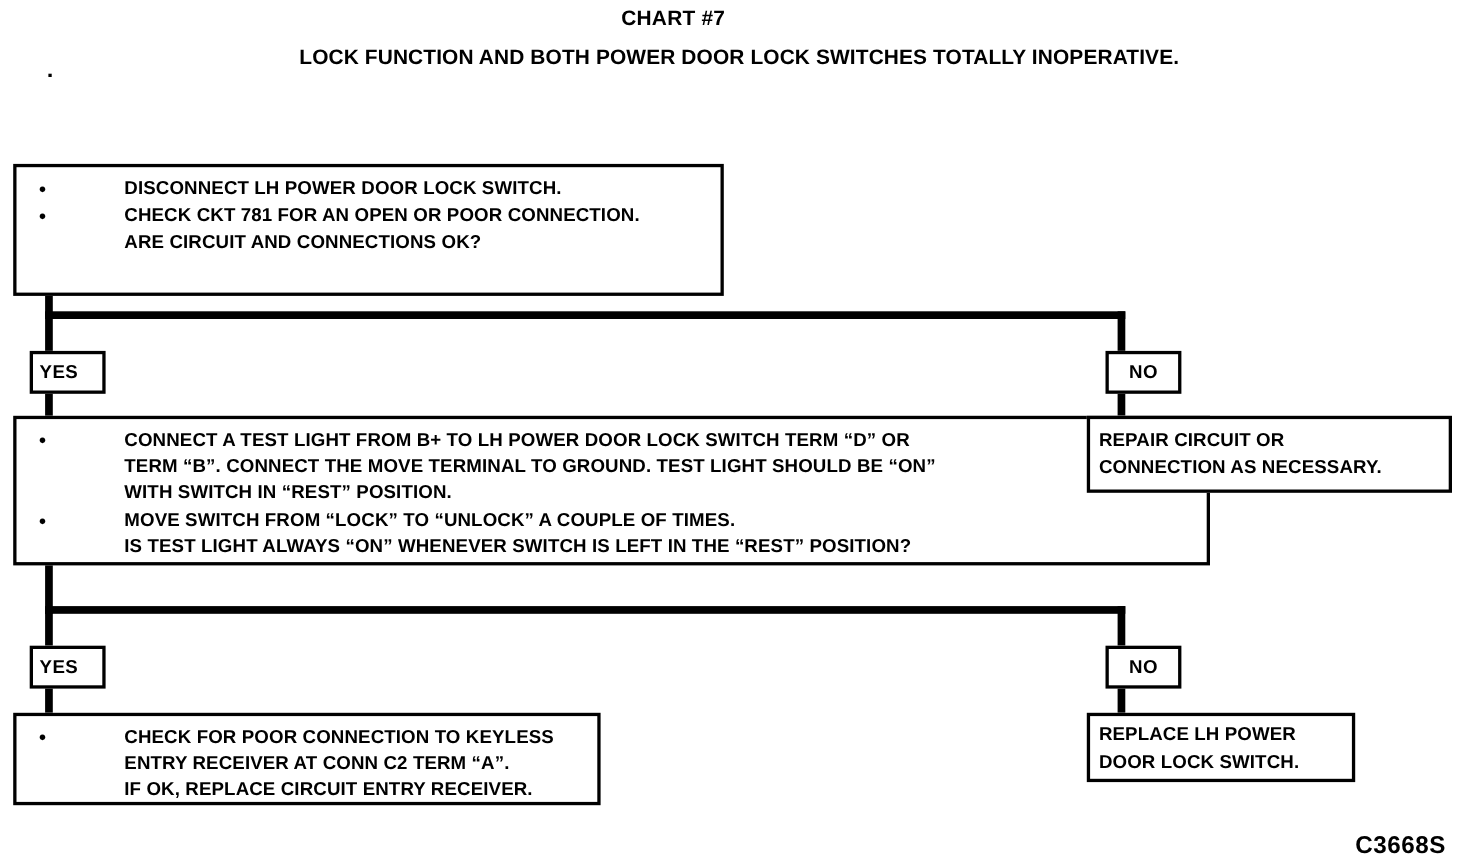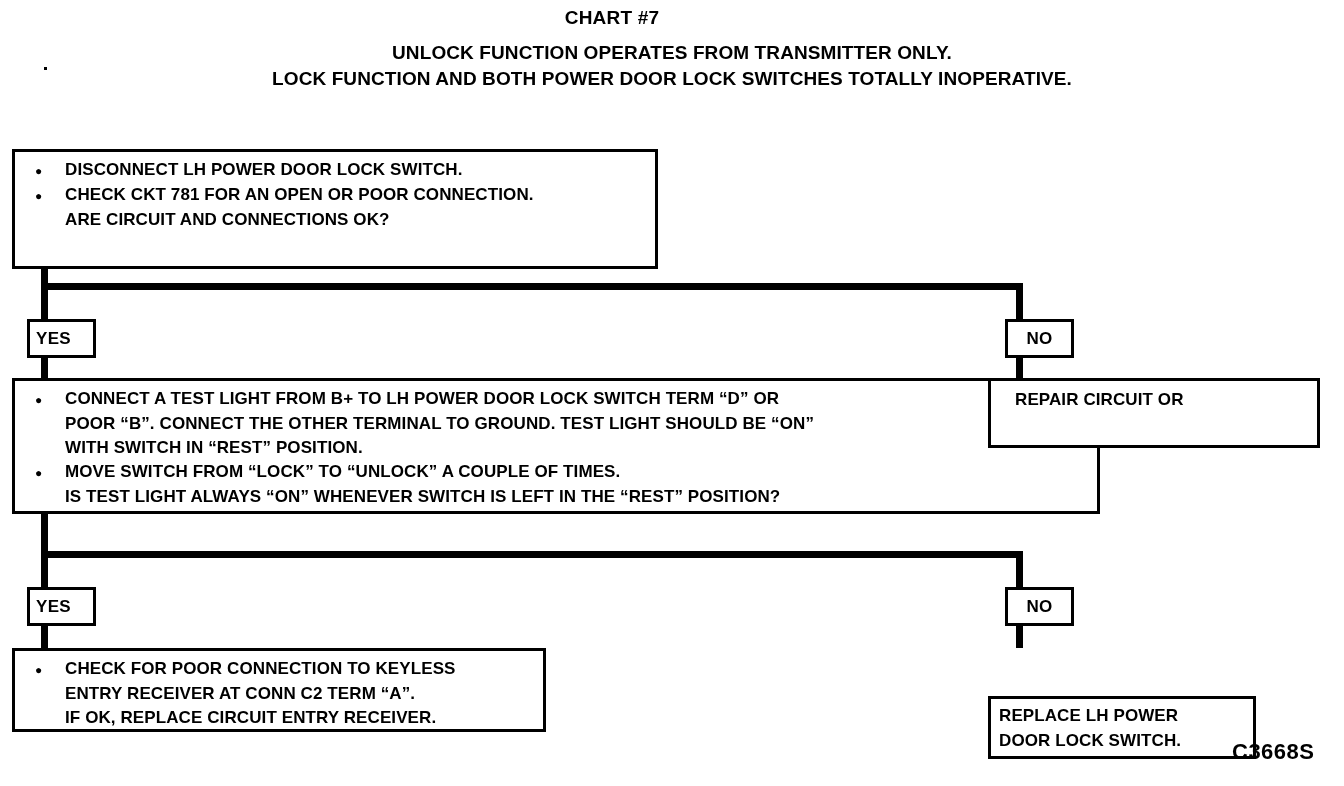--- a/index.html
+++ b/index.html
@@ -49,22 +49,23 @@
     border: 3px solid #000000;
     background: #ffffff;
   }
   .box-inner {
     padding: 6px 8px 6px 10px;
   }
 
   
   .bullet-row {
     display: flex;
-    align-items: flex-start;
+    align-items: center;
     line-height: 24px;
+    gap: 48px;
   }
   .bullet-dot {
     flex: 0 0 auto;
     width: 30px;
     font-size: 17px;
     line-height: 24px;
     text-align: left;
     padding-left: 10px;
   }
   .bullet-dot::before {
@@ -135,21 +136,20 @@
     height: 3px;
     background: #000000;
   }
 </style>
 </head>
 <body>
 
 <div class="chart-title">CHART #7</div>
 
 <div class="subtitle-block">
-  <div class="subtitle-line">UNLOCK FUNCTION OPERATES FROM TRANSMITTER ONLY.</div>
   <div class="subtitle-line">LOCK FUNCTION AND BOTH POWER DOOR LOCK SWITCHES TOTALLY INOPERATIVE.</div>
 </div>
 
 <div class="speck" style="left:44px; top:67px;"></div>
 
 <div class="box" style="left:12px; top:149px; width:646px; height:120px;">
   <div class="box-inner">
     <div class="bullet-row">
       <span class="bullet-dot"></span>
       <span class="bullet-text">DISCONNECT LH POWER DOOR LOCK SWITCH.</span>
@@ -181,40 +181,41 @@
 <div class="conn" style="left:1016px; top:358px; width:7px; height:20px;"></div>
 
 <div class="box" style="left:12px; top:378px; width:1088px; height:136px;">
   <div class="box-inner">
     <div class="bullet-row">
       <span class="bullet-dot"></span>
       <span class="bullet-text">CONNECT A TEST LIGHT FROM B+ TO LH POWER DOOR LOCK SWITCH TERM “D” OR</span>
     </div>
     <div class="bullet-row">
       <span class="bullet-dot blank"></span>
-      <span class="bullet-text">POOR “B”. CONNECT THE OTHER TERMINAL TO GROUND. TEST LIGHT SHOULD BE “ON”</span>
+      <span class="bullet-text">TERM “B”. CONNECT THE MOVE TERMINAL TO GROUND. TEST LIGHT SHOULD BE “ON”</span>
     </div>
     <div class="bullet-row">
       <span class="bullet-dot blank"></span>
       <span class="bullet-text">WITH SWITCH IN “REST” POSITION.</span>
     </div>
     <div class="bullet-row">
       <span class="bullet-dot"></span>
       <span class="bullet-text">MOVE SWITCH FROM “LOCK” TO “UNLOCK” A COUPLE OF TIMES.</span>
     </div>
     <div class="bullet-row">
       <span class="bullet-dot blank"></span>
       <span class="bullet-text">IS TEST LIGHT ALWAYS “ON” WHENEVER SWITCH IS LEFT IN THE “REST” POSITION?</span>
     </div>
   </div>
 </div>
 
 <div class="box" style="left:988px; top:378px; width:332px; height:70px;">
-  <div class="box-inner" style="padding:6px 8px 6px 24px;">
+  <div class="box-inner" style="padding:6px 8px 6px 8px;">
     <div class="plain-line">REPAIR CIRCUIT OR</div>
+    <div class="plain-line">CONNECTION AS NECESSARY.</div>
   </div>
 </div>
 
 <div class="conn" style="left:41px; top:514px; width:7px; height:44px;"></div>
 <div class="conn" style="left:41px; top:551px; width:982px; height:7px;"></div>
 <div class="conn" style="left:41px; top:557px; width:7px; height:30px;"></div>
 <div class="conn" style="left:1016px; top:551px; width:7px; height:36px;"></div>
 
 <div class="decision-box" style="left:9px; top:587px; width:69px; height:39px;">
   <span class="decision-label">YES</span>
@@ -236,20 +237,20 @@
       <span class="bullet-dot blank"></span>
       <span class="bullet-text">ENTRY RECEIVER AT CONN C2 TERM “A”.</span>
     </div>
     <div class="bullet-row">
       <span class="bullet-dot blank"></span>
       <span class="bullet-text">IF OK, REPLACE CIRCUIT ENTRY RECEIVER.</span>
     </div>
   </div>
 </div>
 
-<div class="box" style="left:988px; top:648px; width:268px; height:63px;margin-top:48px;">
+<div class="box" style="left:988px; top:648px; width:244px; height:63px;">
   <div class="box-inner" style="padding:4px 8px 4px 8px;">
     <div class="plain-line">REPLACE LH POWER</div>
     <div class="plain-line">DOOR LOCK SWITCH.</div>
   </div>
 </div>
 
-<div class="ref-code" style="left:1232px; top:739px;">C3668S</div>
+<div class="ref-code" style="left:1232px; top:755px;">C3668S</div>
 
 </body></html>

